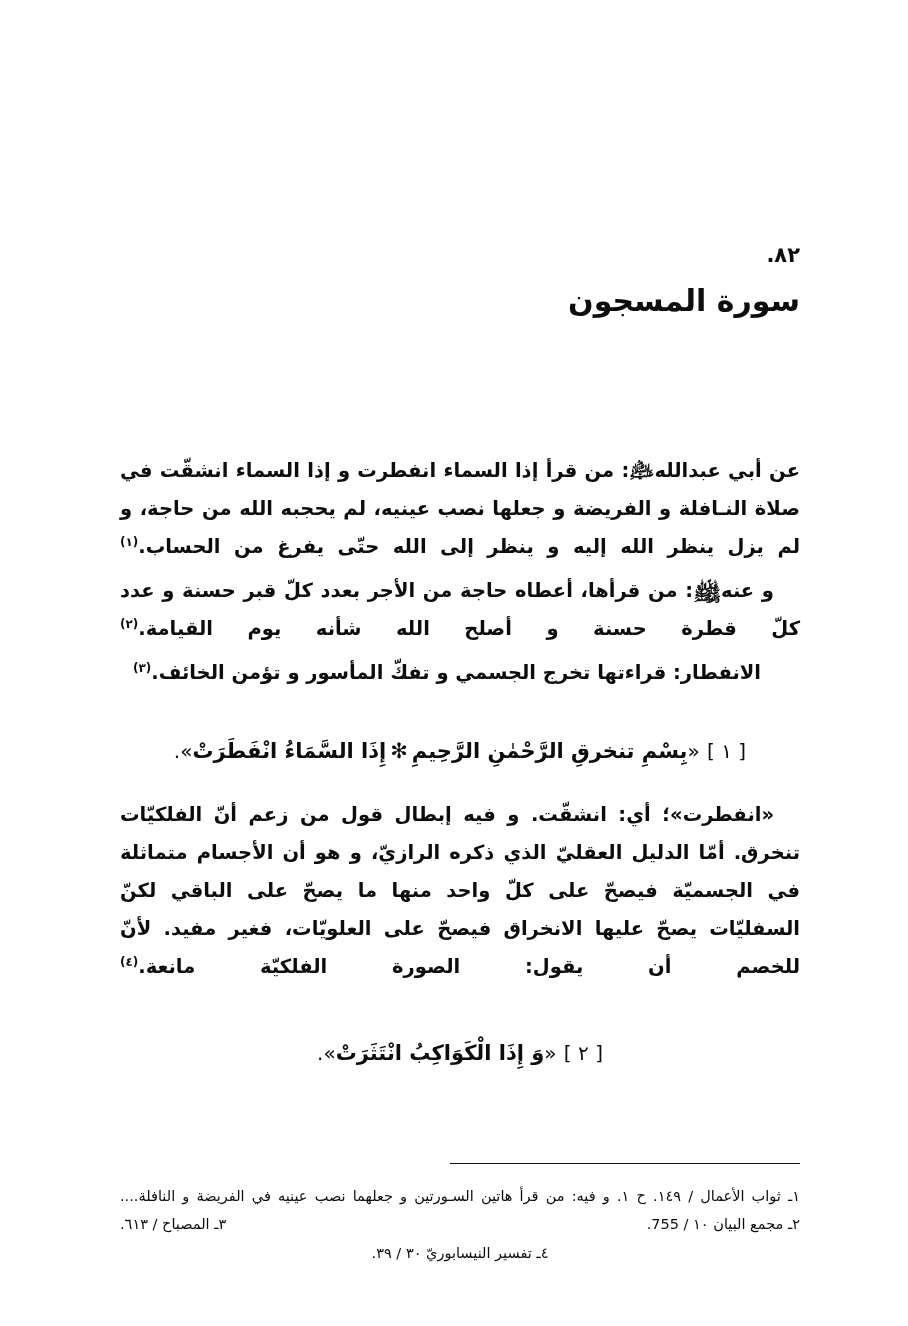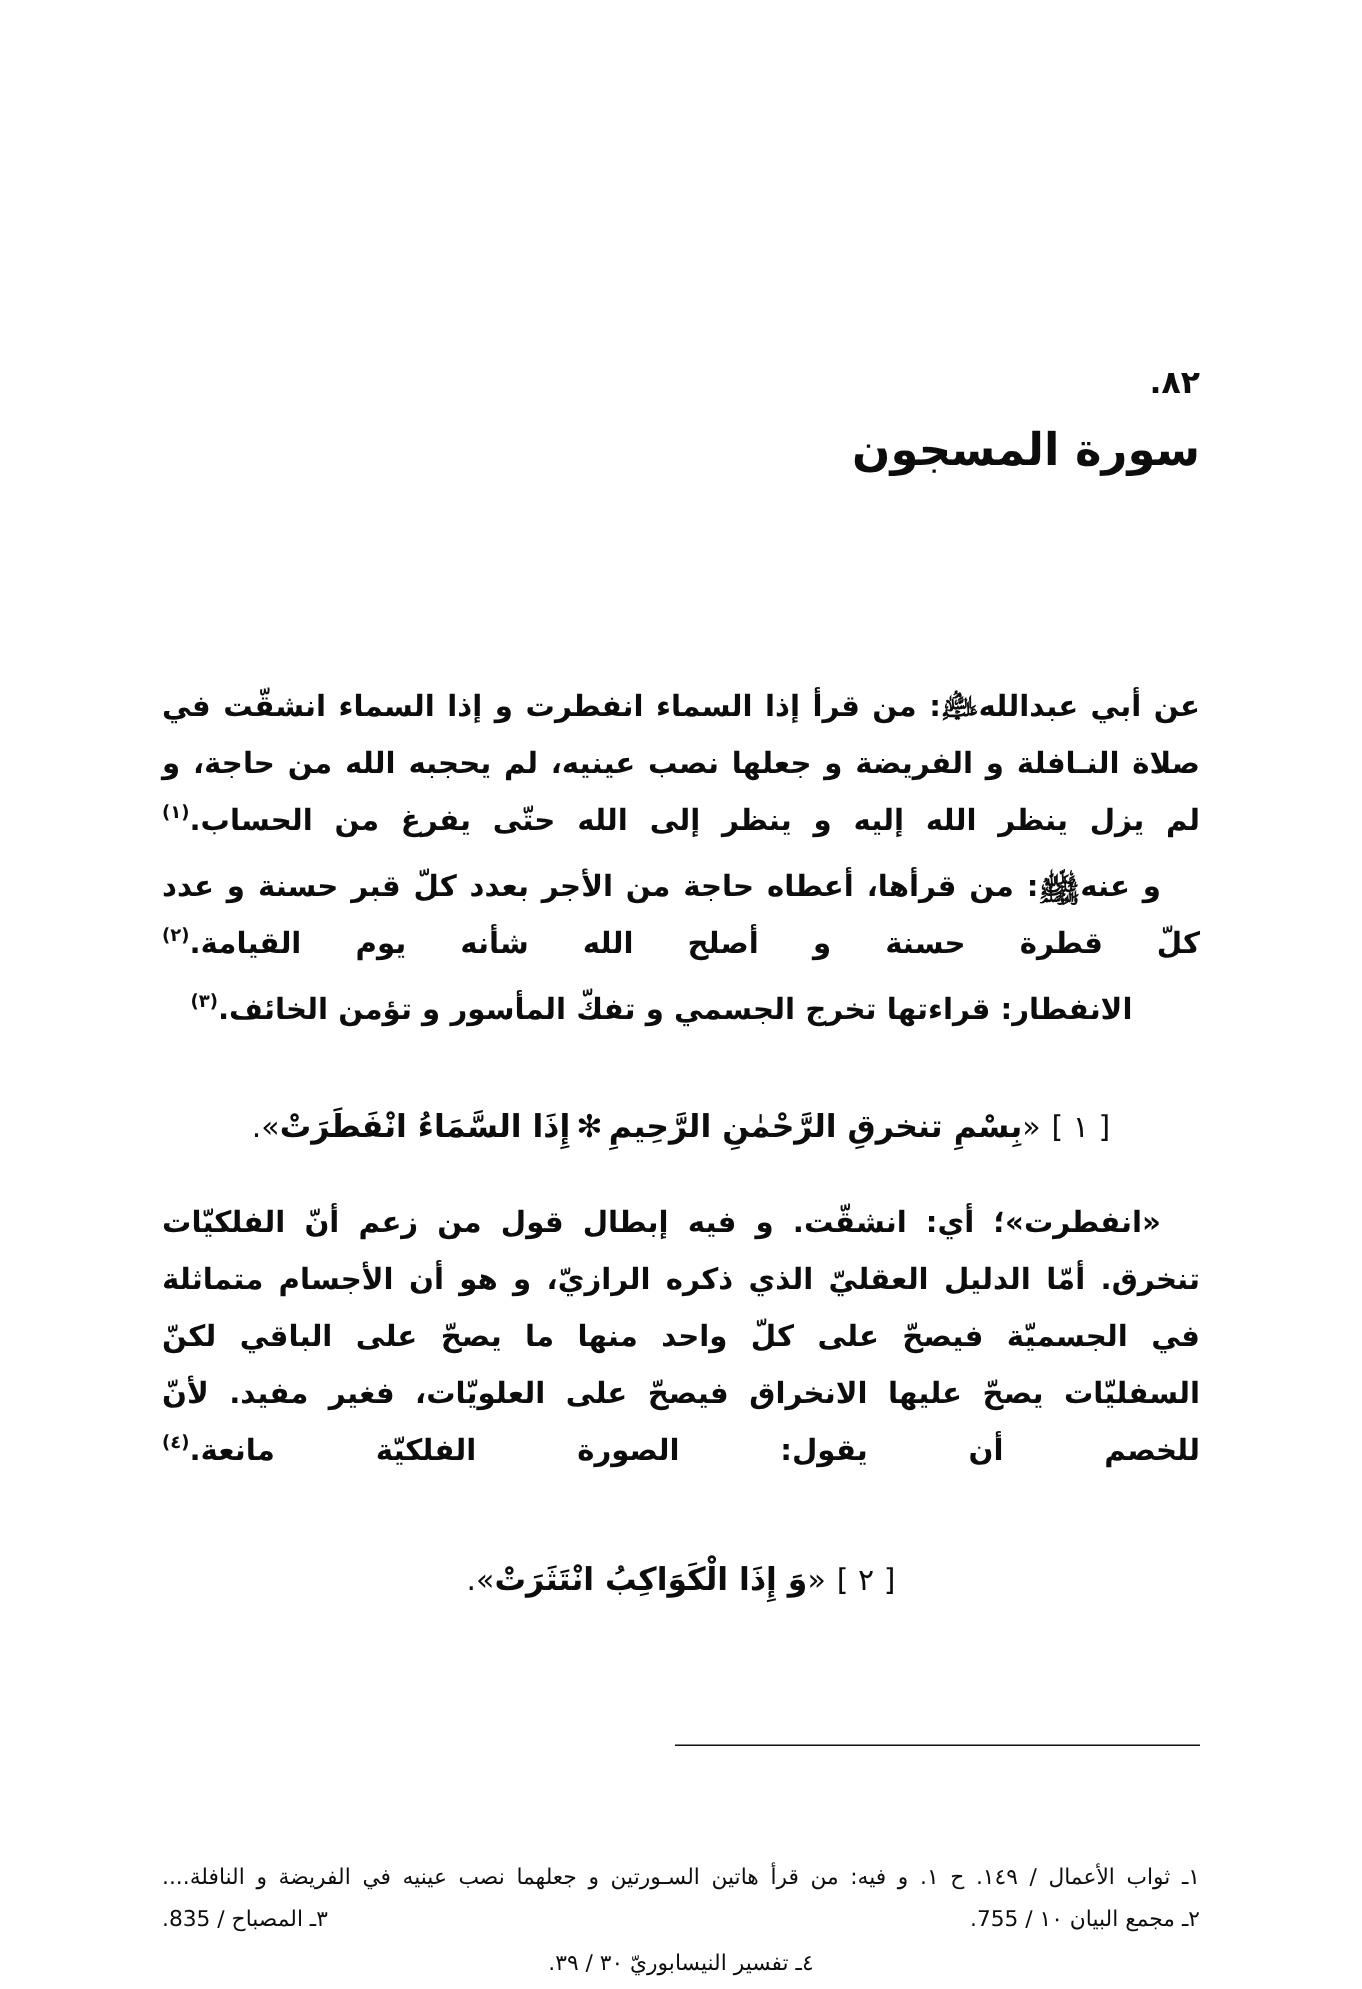--- a/index.html
+++ b/index.html
@@ -12,20 +12,21 @@
     height: 1326px;
     position: relative;
     font-family: "DejaVu Sans", "Liberation Sans", sans-serif;
     color: #0d0d0d;
     overflow: hidden;
   }
   .page {
     position: absolute;
     inset: 0;
     padding: 0;
+    margin-left: 12px;
   }
 
   
   .surah-number {
     position: absolute;
     top: 243px;
     right: 108px;
     font-size: 21px;
     font-weight: bold;
     letter-spacing: 0.5px;
@@ -98,21 +99,21 @@
     top: 1163px;
     right: 108px;
     width: 350px;
     height: 1px;
     background: #111;
   }
   .footnotes {
     position: absolute;
     left: 108px;
     right: 108px;
-    top: 1238px;
+    top: 1182px;
     direction: rtl;
     font-size: 14.5px;
     line-height: 1.95;
   }
   .fn-row {
     display: flex;
     justify-content: space-between;
     gap: 12px;
   }
   .fn-row.center-row { justify-content: center; }
@@ -153,20 +154,20 @@
   </div>
 
   <div class="footnote-rule"></div>
 
   <div class="footnotes">
     <div class="fn-row">
       <span class="fn fn-full">١ـ ثواب الأعمال / ١٤٩. ح ١. و فيه: من قرأ هاتين السـورتين و جعلهما نصب عينيه في الفريضة و النافلة....</span>
     </div>
     <div class="fn-row">
       <span class="fn">٢ـ مجمع البيان ١٠ / 755.</span>
-      <span class="fn">٣ـ المصباح / 835.</span>
+      <span class="fn">٣ـ المصباح / ٦١٣.</span>
     </div>
     <div class="fn-row center-row">
       <span class="fn">٤ـ تفسير النيسابوريّ ٣٠ / ٣٩.</span>
     </div>
   </div>
 
 </div>
 
 </body></html>

